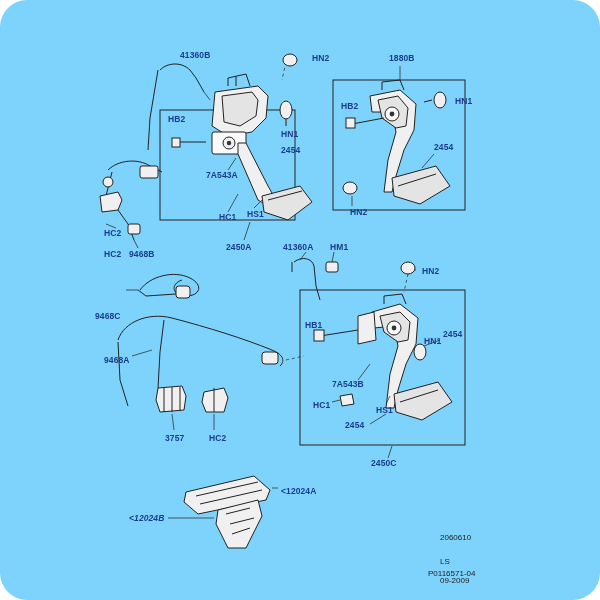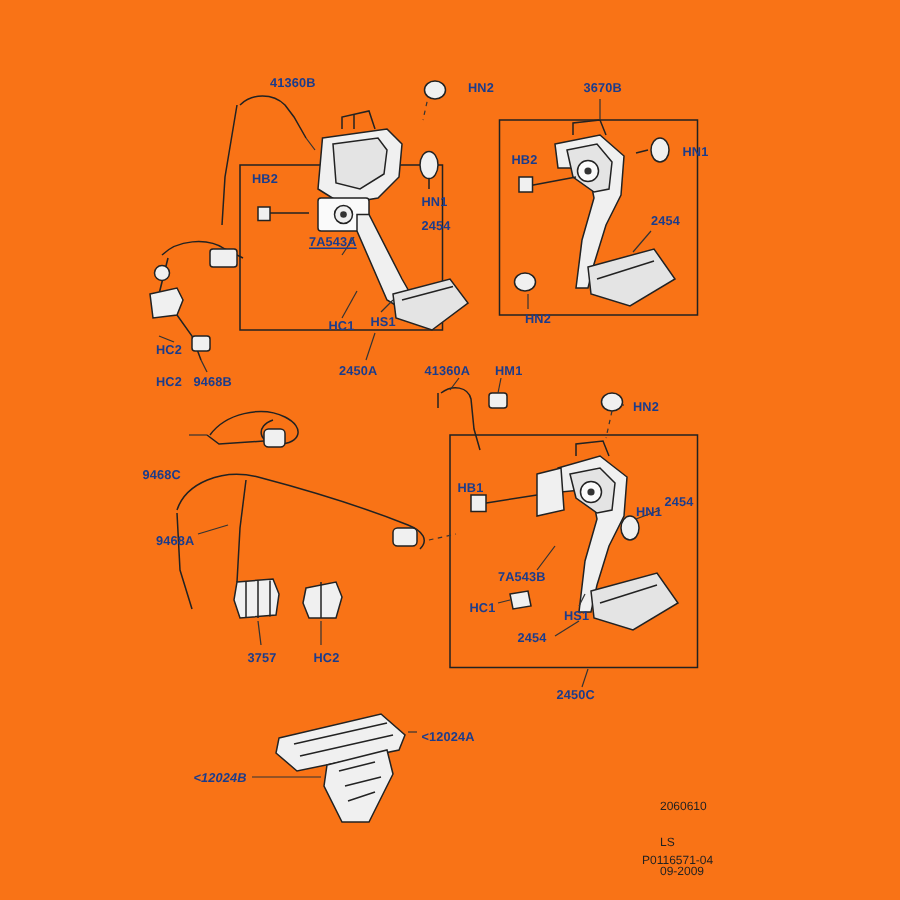--- a/index.html
+++ b/index.html
@@ -4,23 +4,24 @@
 <style>
   html, body {
     margin: 0;
     padding: 0;
     background: #ffffff;
   }
   #page {
     position: relative;
     width: 600px;
     height: 600px;
-    background: #f97316;
+    background: #7dd3fc;
     font-family: "Liberation Sans", sans-serif;
     overflow: hidden;
+    border-radius: 27px;
   }
   #svg-layer {
     position: absolute;
     left: 0;
     top: 0;
     width: 600px;
     height: 600px;
   }
   .label {
     position: absolute;
@@ -200,28 +201,28 @@
     <path class="ln" d="M196 496 L258 482"></path>
     <path class="ln" d="M200 504 L262 490"></path>
     <path class="lnthin" d="M272 488 L278 488"></path>
     <path class="sh" d="M218 510 L258 500 L262 516 L246 548 L228 548 L216 524 Z"></path>
     <path class="ln" d="M226 514 L250 508 M230 524 L254 518 M232 534 L250 528"></path>
     <path class="lnthin" d="M168 518 L214 518"></path>
   </svg>
 
   <div class="label" style="left:180px; top:50px;">41360B</div>
   <div class="label" style="left:312px; top:53px;">HN2</div>
-  <div class="label" style="left:389px; top:53px;">3670B</div>
+  <div class="label" style="left:389px; top:53px;">1880B</div>
   <div class="label" style="left:168px; top:114px;">HB2</div>
   <div class="label" style="left:341px; top:101px;">HB2</div>
   <div class="label" style="left:455px; top:96px;">HN1</div>
   <div class="label" style="left:281px; top:129px;">HN1</div>
   <div class="label" style="left:281px; top:145px;">2454</div>
   <div class="label" style="left:434px; top:142px;">2454</div>
-  <div class="label" style="left:206px; top:156px;text-decoration:underline;">7A543A</div>
+  <div class="label" style="left:206px; top:170px;">7A543A</div>
   <div class="label" style="left:350px; top:207px;">HN2</div>
   <div class="label" style="left:247px; top:209px;">HS1</div>
   <div class="label" style="left:219px; top:212px;">HC1</div>
   <div class="label" style="left:104px; top:228px;">HC2</div>
   <div class="label" style="left:129px; top:249px;">9468B</div>
   <div class="label" style="left:104px; top:249px;">HC2</div>
   <div class="label" style="left:226px; top:242px;">2450A</div>
   <div class="label" style="left:283px; top:242px;">41360A</div>
   <div class="label" style="left:330px; top:242px;">HM1</div>
   <div class="label" style="left:422px; top:266px;">HN2</div>

